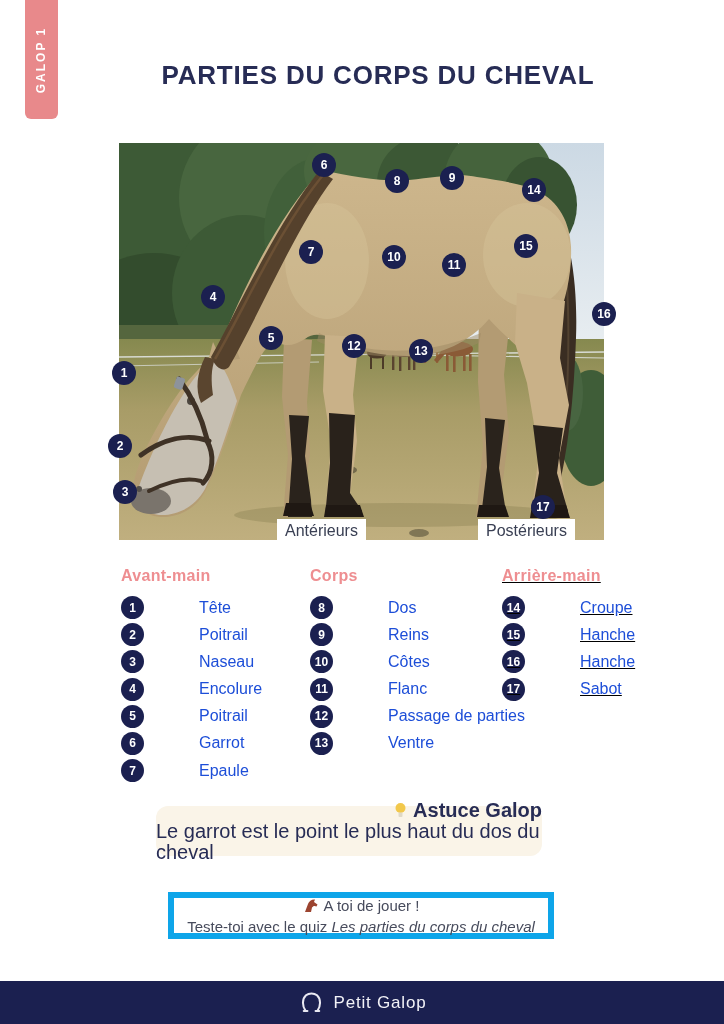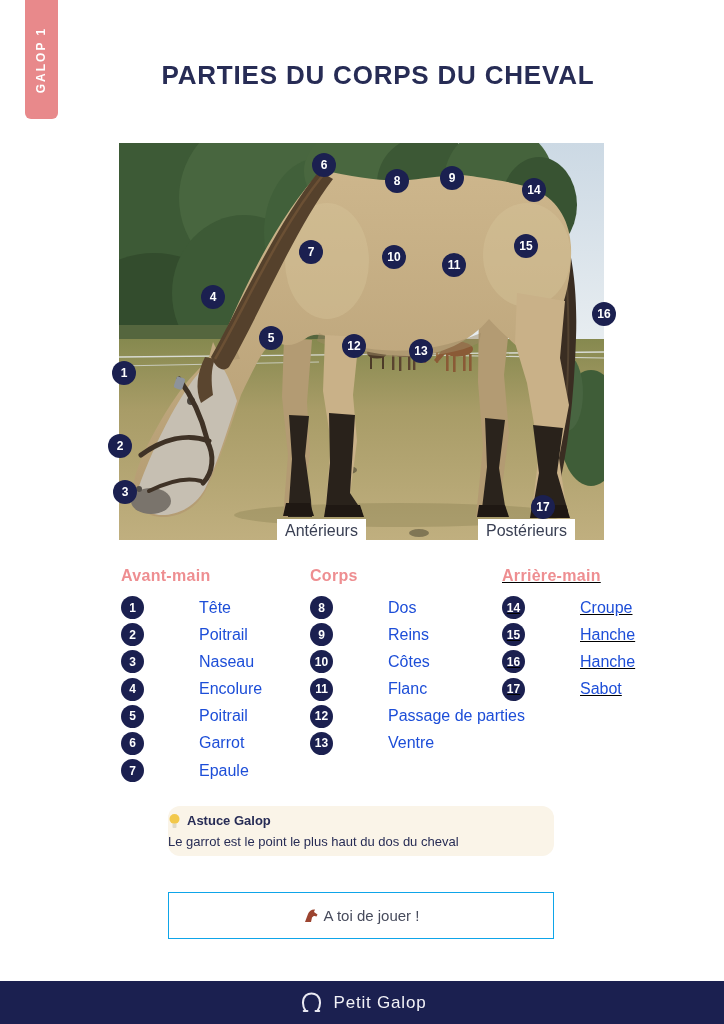--- a/index.html
+++ b/index.html
@@ -33,29 +33,29 @@
   .legend-col.c0{left:121px;} .legend-col.c1{left:310px;} .legend-col.c2{left:502px;text-decoration:underline;}
   .legend-title{color:var(--pinkLegend,#ee8e91);font-size:16px;font-weight:600;
                 letter-spacing:0.3px;margin:0 0 10px 0;line-height:20px;}
   .legend-row{display:flex;align-items:center;margin-bottom:4.2px;height:23px;}
   .legend-badge{flex:0 0 23px;width:23px;height:23px;border-radius:50%;background:var(--navy,#1b2050);
                 color:#ffffff;font-size:12px;font-weight:bold;display:flex;align-items:center;
                 justify-content:center;margin-right:11px;}
   .legend-label{color:#1d4ed8;font-size:16px;white-space:nowrap;margin-left:44px;}
 
   
-  .tip-box{position:absolute;left:168px;top:806px;width:386px;height:50px;background:var(--cream,#faf4e8);
-           border-radius:12px;display:flex;flex-direction:column;align-items:flex-start;
-           justify-content:center;color:#272c55;font-size:13px;line-height:21px;}
+  .tip-box{position:absolute;left:156px;top:806px;width:386px;height:50px;background:var(--cream,#faf4e8);
+           border-radius:12px;display:flex;flex-direction:column;align-items:flex-end;
+           justify-content:center;color:#272c55;font-size:20px;line-height:21px;}
   .tip-line1{display:flex;align-items:center;gap:6px;font-weight:600;}
   .bulb{display:inline-flex;}
 
   
   .quiz-box{position:absolute;left:168px;top:892px;width:386px;height:47px;background:#ffffff;
-            border:1px solid #0ea5e9;box-sizing:border-box;display:flex;flex-direction:column;
+            border:6px solid #0ea5e9;box-sizing:border-box;display:flex;flex-direction:column;
             align-items:center;justify-content:center;color:#474b5c;font-size:15px;line-height:21px;}
   .quiz-line1{display:flex;align-items:center;gap:5px;}
   .horsehead{display:inline-flex;}
 
   
   .footer{position:absolute;left:0;top:981px;width:724px;height:43px;background:var(--navy,#1a1c4e);
           display:flex;align-items:center;justify-content:center;gap:9px;}
   .footer .brand{color:#f2f2f7;font-size:17px;letter-spacing:0.8px;font-weight:500;}
 </style>
 </head>
@@ -333,20 +333,23 @@
 
   <div class="quiz-box">
     <div class="quiz-line1">
       <span class="horsehead">
         <svg width="16" height="15" viewBox="0 0 16 15">
             <path d="M2,14 L5,6 C6,3 9,1 12,1.5 L11,4 L14.5,6.5 L13.5,8.5 C11.5,7.5 10,8 9,9.5 L8,14 Z" fill="#9c4430"></path>
           </svg>
       </span>
       <span>A toi de jouer !</span>
     </div>
+    <div class="quiz-line2">
+      <span>Teste-toi avec le quiz </span><i>Les parties du corps du cheval</i>
+    </div>
   </div>
 
   <div class="footer">
     <span style="display:inline-flex;">
       <svg width="27" height="27" viewBox="0 0 32 32" fill="none" stroke="#e9e9f2" stroke-width="2.4" stroke-linecap="round">
         <path d="M9,26 C5,20.5 4.5,12 9.5,7.5 C13,4.5 19,4.5 22.5,7.5 C27.5,12 27,20.5 23,26"></path>
         <path d="M6.8,26 L11.2,26"></path>
           <path d="M20.8,26 L25.2,26"></path>
       </svg>
     </span>

